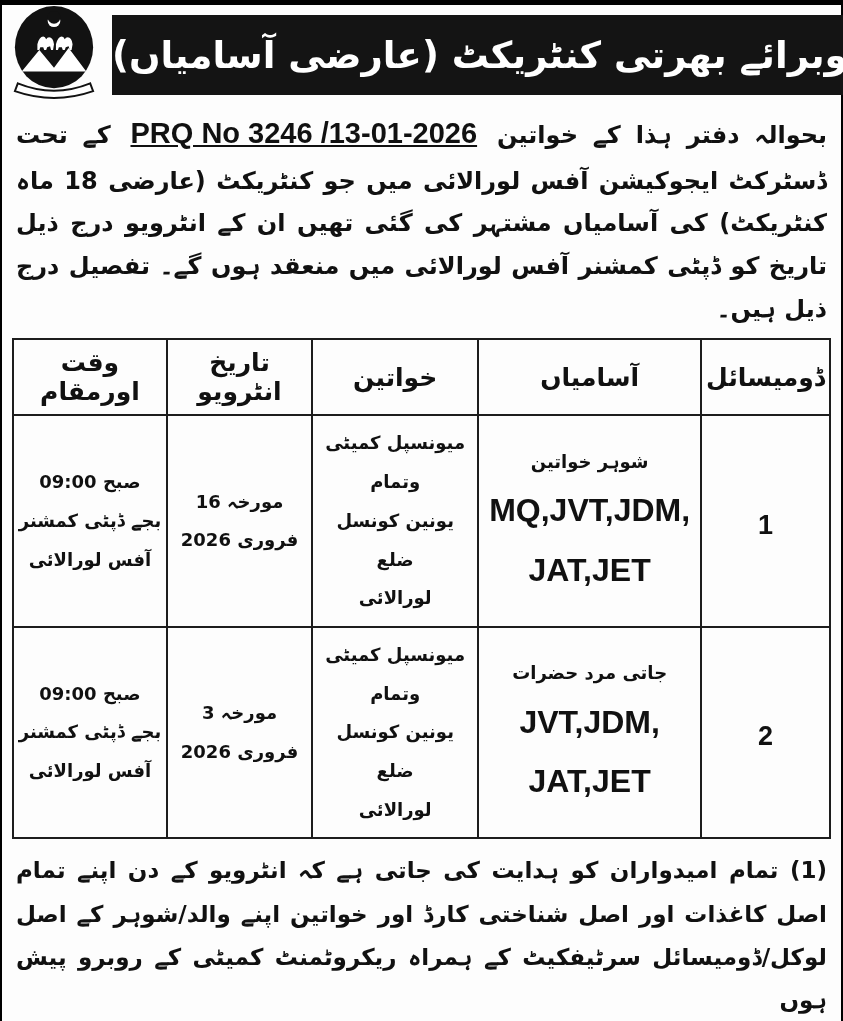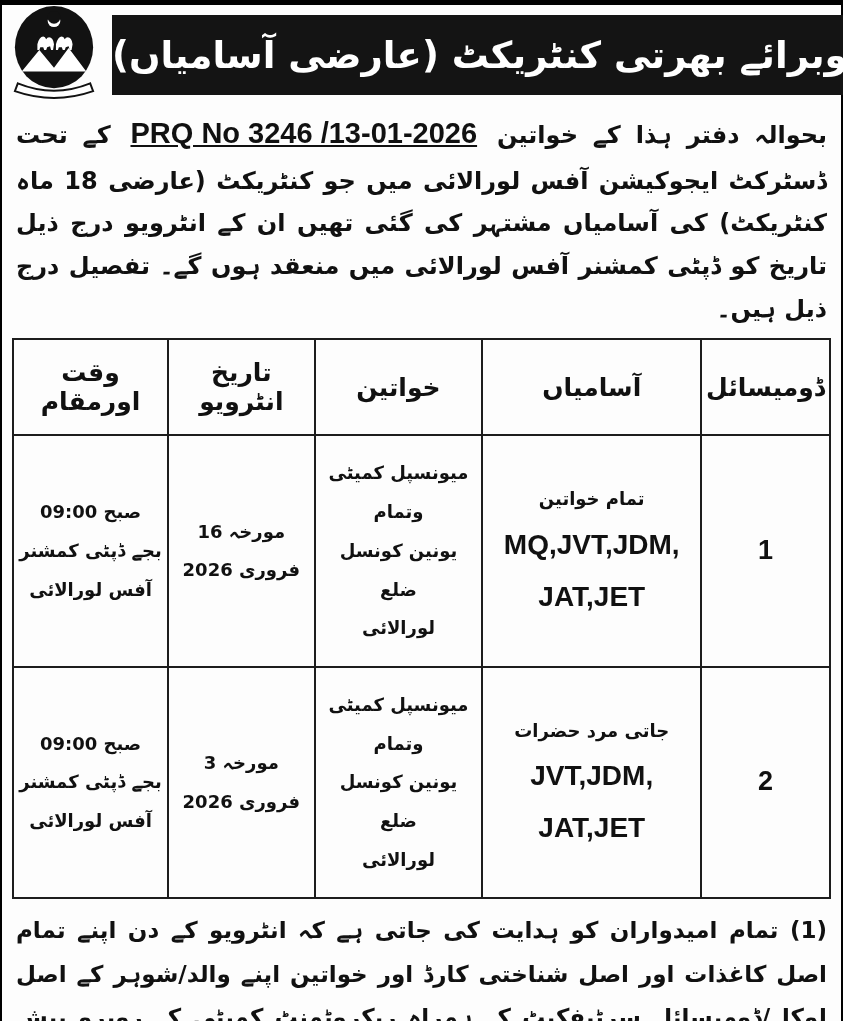--- a/index.html
+++ b/index.html
@@ -32,26 +32,26 @@
     font-family:"Liberation Sans", sans-serif; font-size:29px; font-weight:bold;
     direction:ltr; unicode-bidi:embed; display:inline-block; padding:0 5px;text-decoration:underline;
   }
   
   table.sched {
     direction:rtl; border-collapse:collapse;
     margin:6px 10px 2px 10px; width:calc(100% - 20px);
   }
   table.sched th, table.sched td {
     border:2px solid #1d1d1d; text-align:center; vertical-align:middle;
-    font-weight:bold; padding:18px 4px;
+    font-weight:bold; padding:8px 4px;
   }
   table.sched th { font-size:25px; height:54px; }
   table.sched tbody tr { height:152px; }
   .cell-line { display:block; font-size:18px; line-height:2.15; }
-  .cell-line.latin { font-family:"Liberation Sans", sans-serif; font-size:28px; line-height:1.85; direction:ltr; }
+  .cell-line.latin { font-family:"Liberation Sans", sans-serif; font-size:32px; line-height:1.85; direction:ltr; }
   .serial-cell { font-family:"Liberation Sans", sans-serif; font-size:27px; vertical-align:top; padding-top:16px !important; }
   .col-serial{width:86px;} .col-posts{width:226px;} .col-area{width:184px;}
   .col-date{width:158px;} .col-time{width:165px;}
   
   .notes {
     direction:rtl; text-align:justify; padding:8px 14px 0 14px;
     font-size:23px; font-weight:700; line-height:1.88;
   }
   .notes p { margin:0; }
 </style>
@@ -94,21 +94,21 @@
         <th>آسامیاں</th>
         <th>خواتین</th>
         <th>تاریخ انٹرویو</th>
         <th>وقت اورمقام</th>
       </tr>
     </thead>
     <tbody>
       <tr>
         <td class="serial-cell">1</td>
         <td>
-          <span class="cell-line">تمام خواتین</span>
+          <span class="cell-line">شوہر خواتین</span>
           <span class="cell-line latin">MQ,JVT,JDM,</span>
           <span class="cell-line latin">JAT,JET</span>
         </td>
         <td>
           <span class="cell-line">میونسپل کمیٹی وتمام</span>
           <span class="cell-line">یونین کونسل ضلع</span>
           <span class="cell-line">لورالائی</span>
         </td>
         <td dir="rtl">
           <span class="cell-line">مورخہ 16</span>

